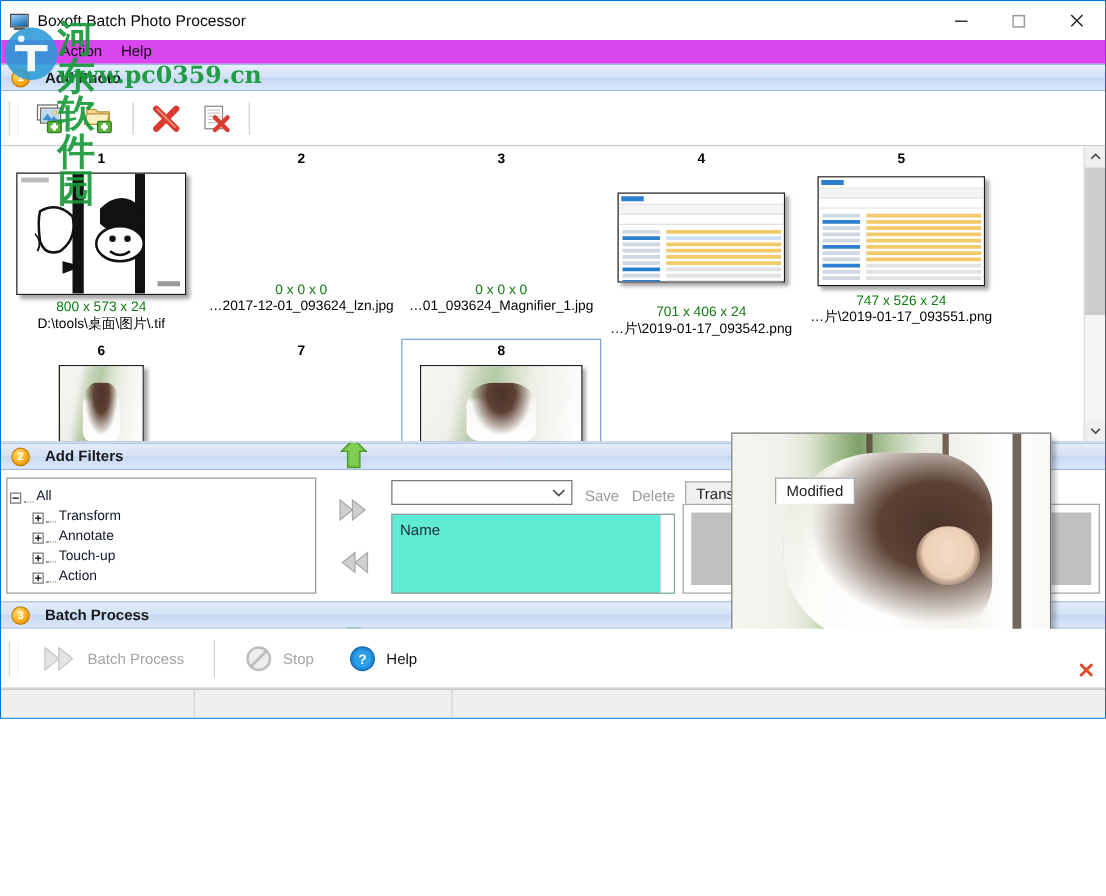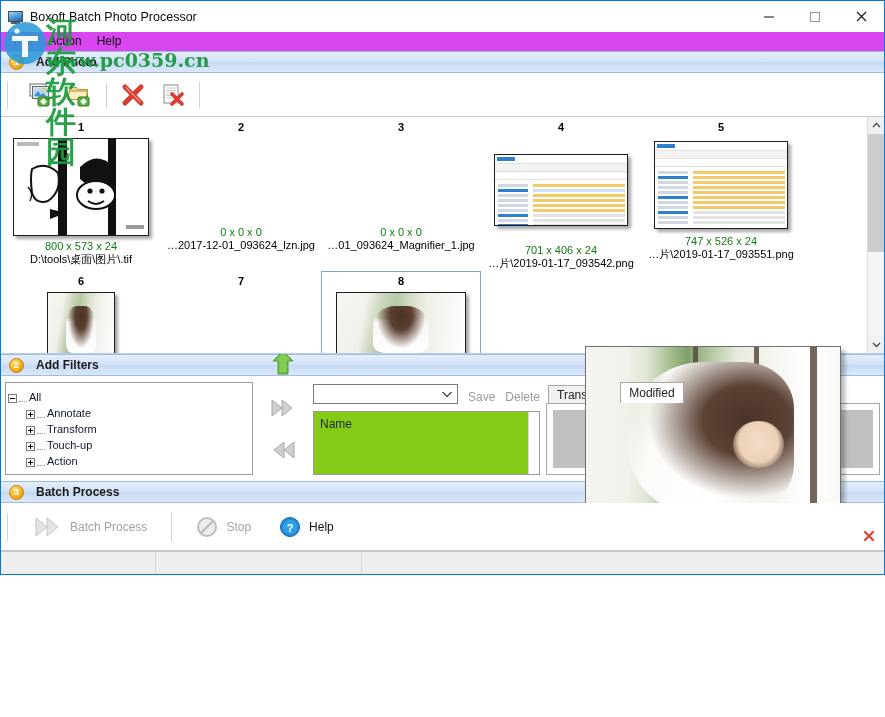--- a/index.html
+++ b/index.html
@@ -358,21 +358,21 @@
   }
   .link-disabled {
     font-size: 12px;
     color: #9a9a9a;
     margin-left: 10px;
   }
   .name-list {
     flex: 1 1 auto;
     border: 1px solid #9a9a9a;
     box-sizing: border-box;
-    background: #84cc16;
+    background: #5eead4;
     position: relative;
     display: flex;
     gap: 32px;
   }
   .name-list-body {
     flex: 1 1 auto;
     padding: 5px 6px;
     font-size: 12px;
     color: #17293d;
   }
@@ -840,26 +840,26 @@
 
     <div class="tree-panel">
       <div class="tree-node">
         <div class="expander"></div>
         <div class="tree-dots"></div>
         <span>All</span>
       </div>
       <div class="tree-node child">
         <div class="expander plus"></div>
         <div class="tree-dots"></div>
-        <span>Annotate</span>
+        <span>Transform</span>
       </div>
       <div class="tree-node child">
         <div class="expander plus"></div>
         <div class="tree-dots"></div>
-        <span>Transform</span>
+        <span>Annotate</span>
       </div>
       <div class="tree-node child">
         <div class="expander plus"></div>
         <div class="tree-dots"></div>
         <span>Touch-up</span>
       </div>
       <div class="tree-node child">
         <div class="expander plus"></div>
         <div class="tree-dots"></div>
         <span>Action</span>

